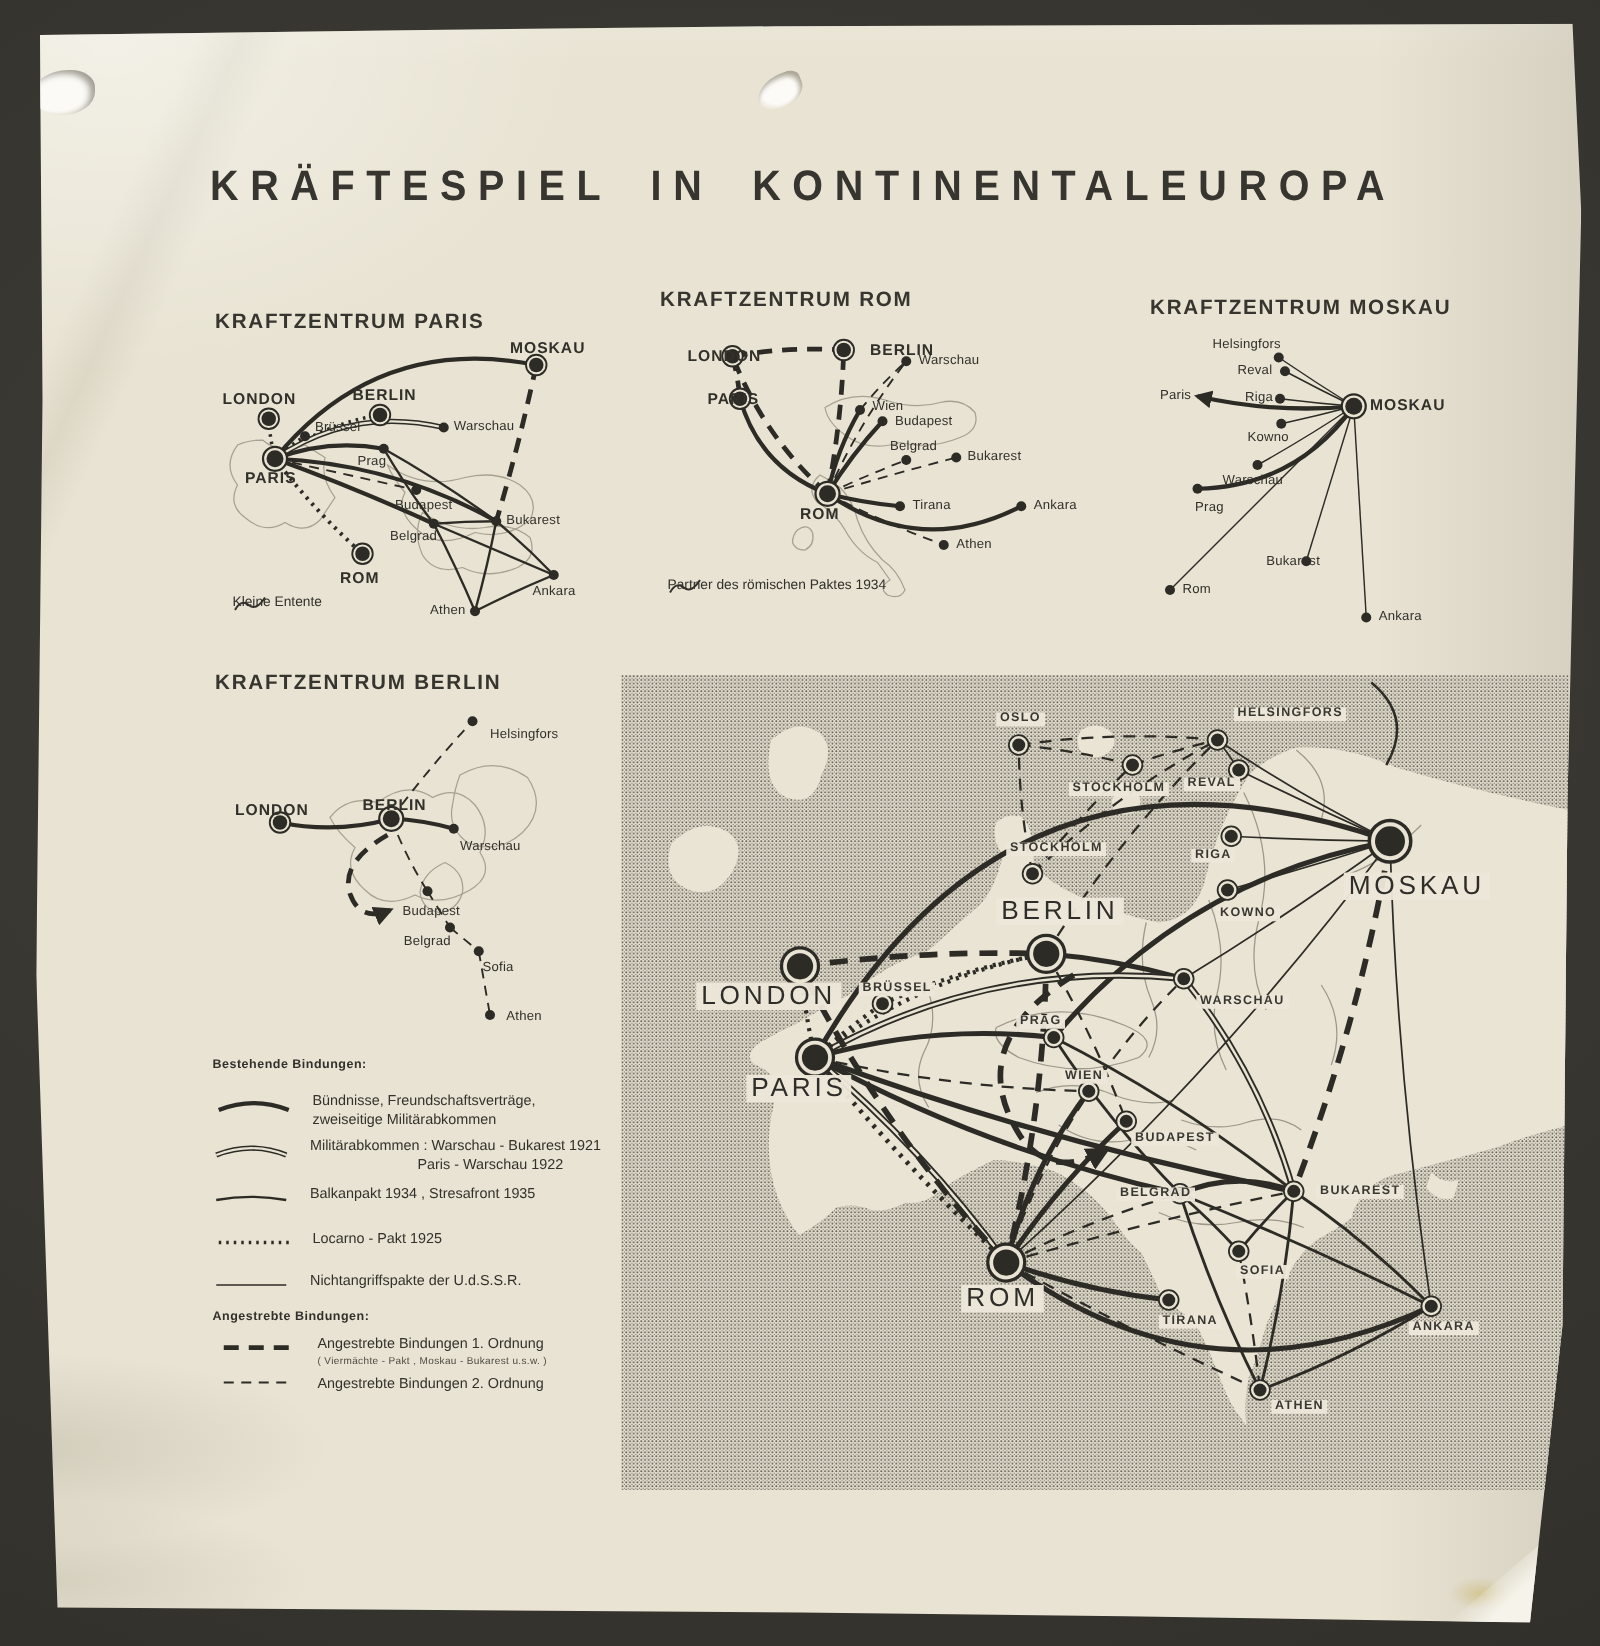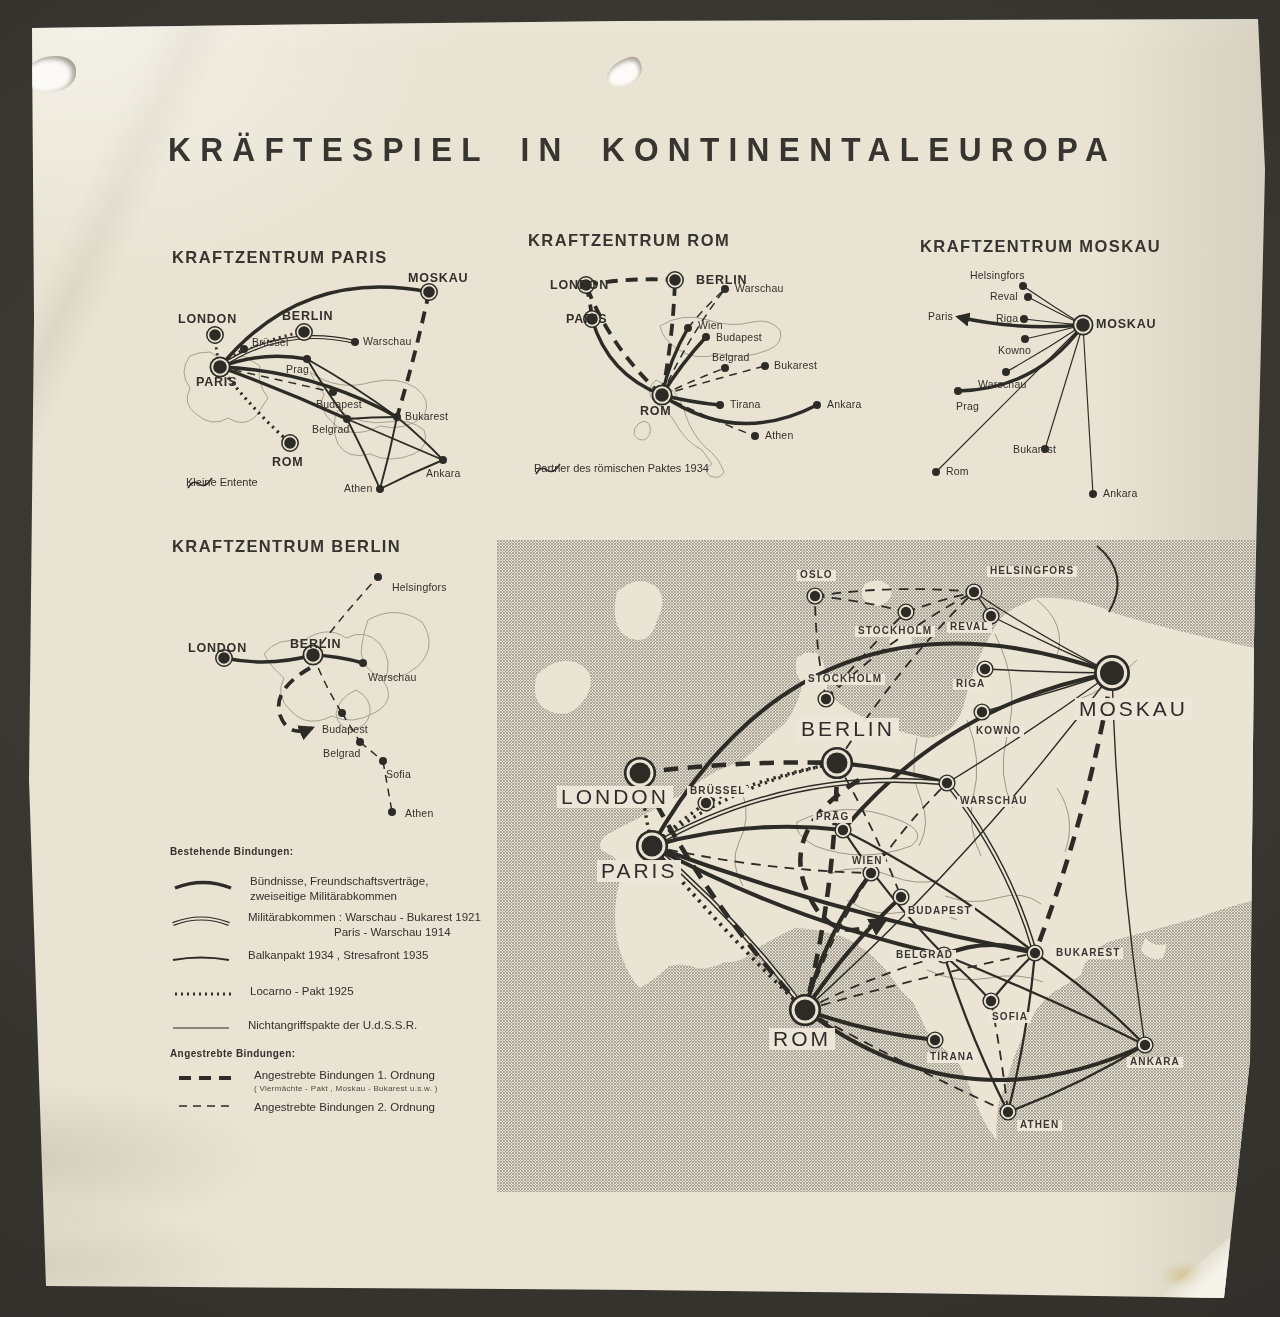--- a/index.html
+++ b/index.html
@@ -289,21 +289,21 @@
       <div>zweiseitige Militärabkommen</div>
     </div>
   </div>
   <div class="lrow" style="left:170px;top:910px;">
     <svg class="sample" width="62" height="18">
         <path d="M 3 13 Q 31 2 59 13" fill="none" stroke="#2c2b26" stroke-width="4.2"></path>
         <path d="M 3 13 Q 31 2 59 13" fill="none" stroke="#e8e3d2" stroke-width="1.76"></path>
       </svg>
     <div class="ltext">
       <div>Militärabkommen : Warschau - Bukarest 1921</div>
-      <div class="indent">Paris - Warschau  1914</div>
+      <div class="indent">Paris - Warschau  1922</div>
     </div>
   </div>
   <div class="lrow" style="left:170px;top:948px;">
     <svg class="sample" width="62" height="18">
         <path d="M 3 11 Q 31 6 59 11" fill="none" stroke="#2c2b26" stroke-width="1.9"></path>
       </svg>
     <div class="ltext">
         <div>Balkanpakt 1934 , Stresafront 1935</div>
       </div>
   </div>

